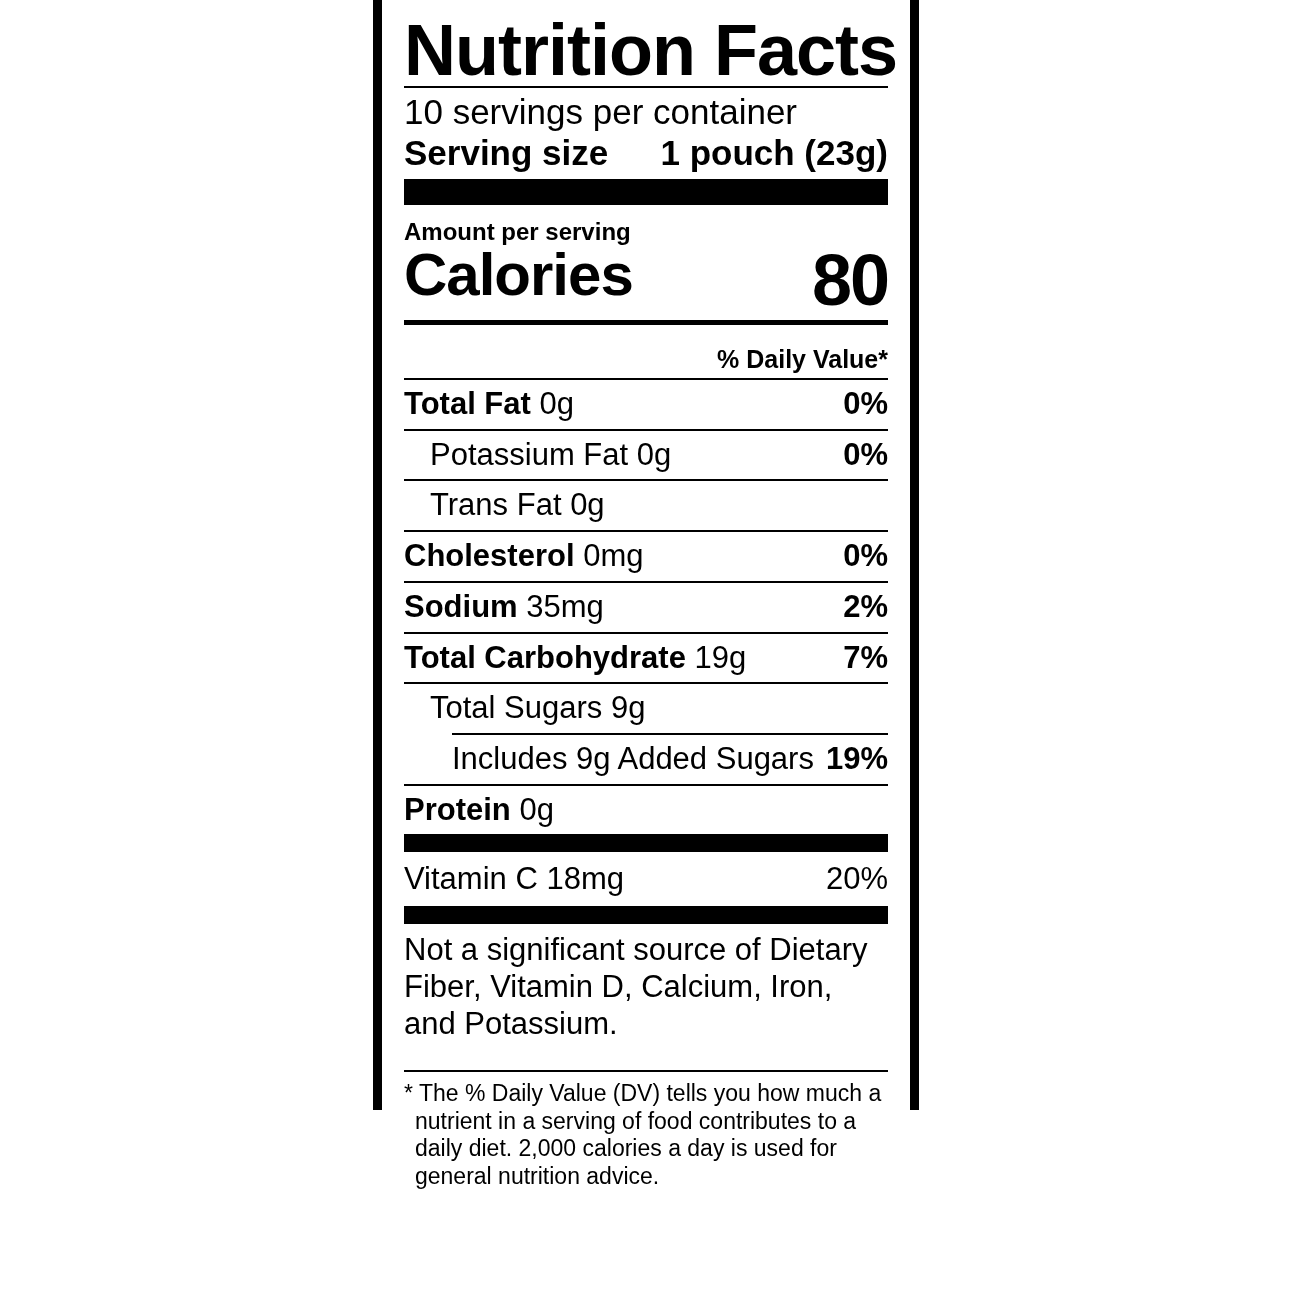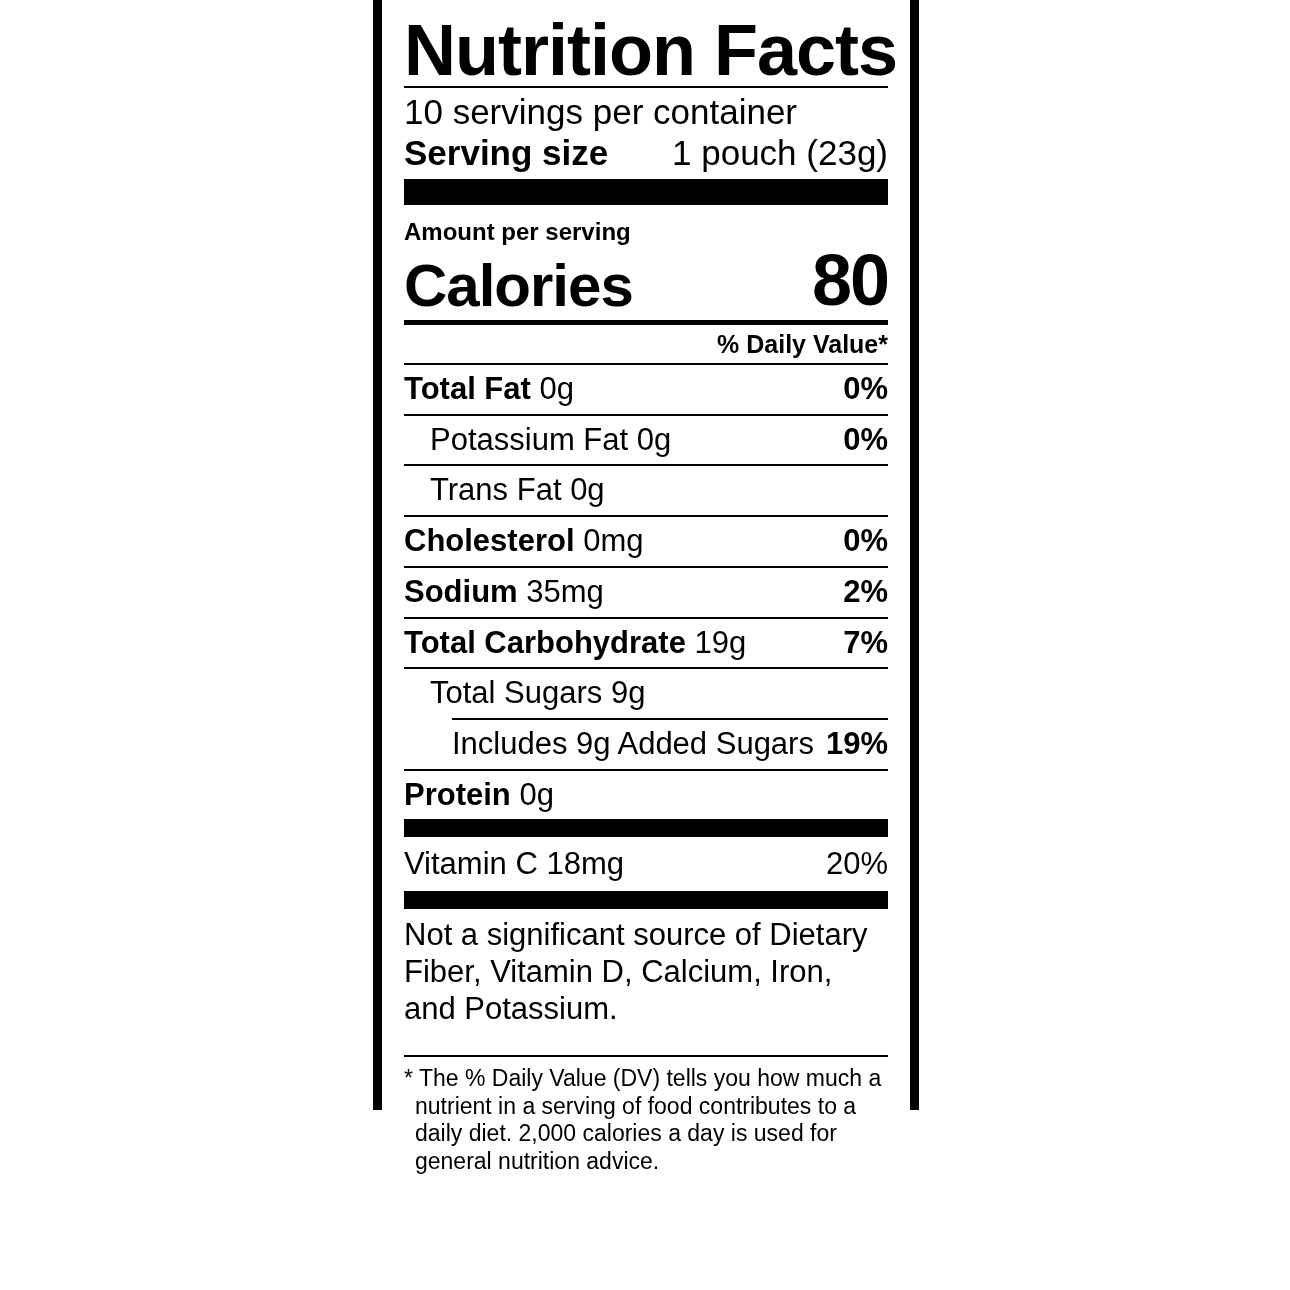--- a/index.html
+++ b/index.html
@@ -60,52 +60,51 @@
   .serving-size {
     font-size: 35px;
     font-weight: bold;
     line-height: 1.16;
     display: flex;
     justify-content: space-between;
     padding-bottom: 6px;
     white-space: nowrap;
     gap: 32px;
   }
-  .serving-size .ss-val { font-weight: normal; }
+  .serving-size .ss-val { font-weight: bold; }
 
   .amount-per {
     font-size: 24px;
     font-weight: bold;
     padding-top: 14px;
     line-height: 1.1;
   }
 
   .calories-row {
     display: flex;
-    align-items: flex-end;
     justify-content: space-between;
     line-height: 0.95;
     padding-bottom: 6px;
   }
   .calories-label {
     font-size: 60px;
     font-weight: bold;
     letter-spacing: -1px;
   }
   .calories-value {
     font-size: 72px;
     font-weight: bold;
     letter-spacing: -2px;
   }
 
   .dv-header {
     text-align: right;
     font-size: 25px;
     font-weight: bold;
-    padding: 5px 0 4px 0;
+    padding: 20px 0 4px 0;
   }
 
   .row {
     display: flex;
     justify-content: space-between;
     align-items: baseline;
     font-size: 31px;
     line-height: 1.12;
     padding: 7px 0 7px 0;
     white-space: nowrap;

